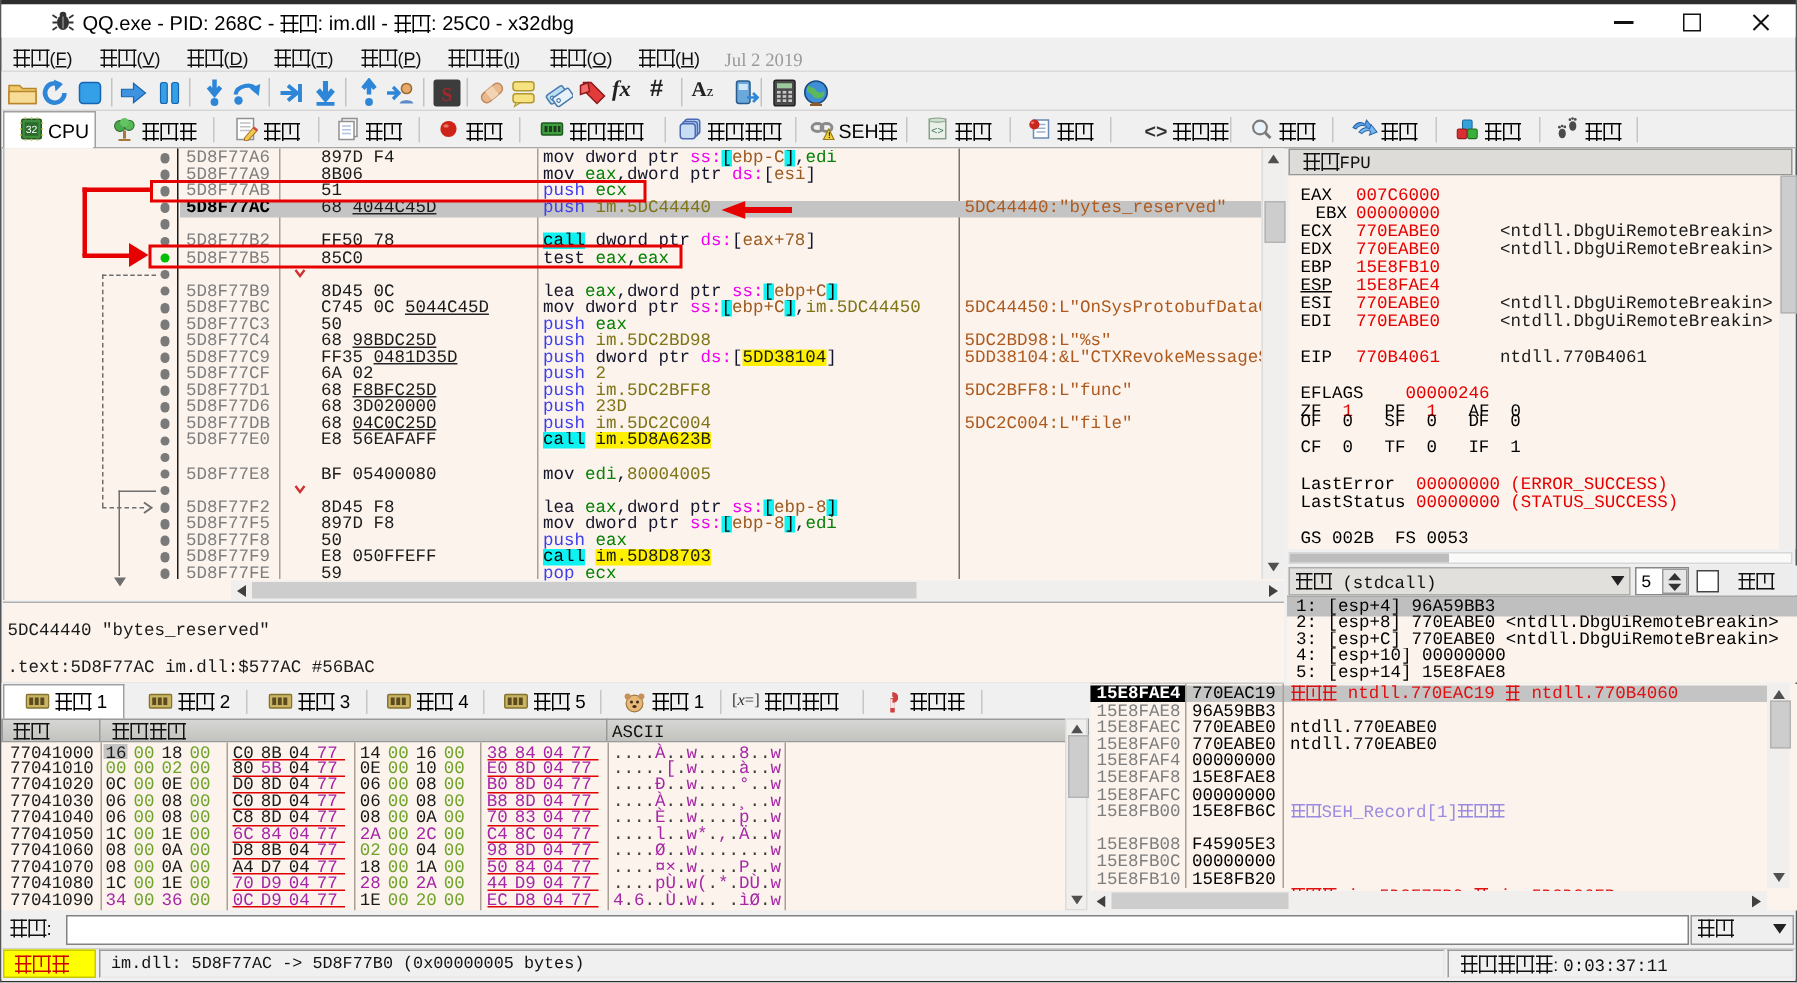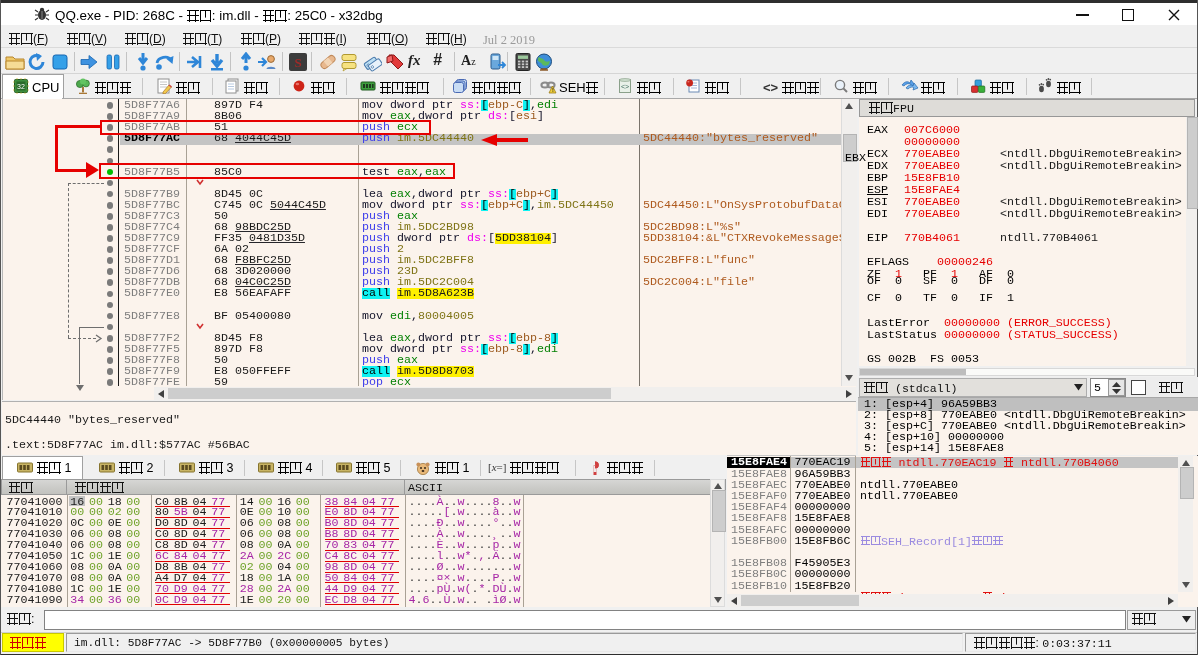--- a/index.html
+++ b/index.html
@@ -292,20 +292,21 @@
 <div class="a" style="left:118px;top:99px;width:1.4px;height:287px;background:#1A1A1A"></div>
 <div class="a" style="left:185.5px;top:99px;width:1.4px;height:287px;background:#A9A195"></div>
 <div class="a" style="left:358px;top:99px;width:1.4px;height:287px;background:#A9A195"></div>
 <div class="a" style="left:638.5px;top:99px;width:1.4px;height:287px;background:#7A746C"></div>
 <div class="a" style="left:2px;top:99px;width:1px;height:301px;background:#B8B8B8"></div>
 <div class="a" style="left:120px;top:133.5px;width:721px;height:11.3px;background:#C4C4C4"></div>
 <div class="row m" style="top:100.0px"><s class="a" style="left:124px;color:#7E7E7E">5D8F77A6</s><s class="a" style="left:214px;color:#1A1A1A">897D F4</s><s class="a" style="left:362px;color:#14142A"><s class="mK">mov dword ptr </s><s class="seg">ss:</s><s class="cyn">[</s><s class="memc">ebp-C</s><s class="cyn">]</s><s class="mK">,</s><s class="reg">edi</s></s></div>
 <div class="row m" style="top:111.1px"><s class="a" style="left:124px;color:#7E7E7E">5D8F77A9</s><s class="a" style="left:214px;color:#1A1A1A">8B06</s><s class="a" style="left:362px;color:#14142A"><s class="mK">mov </s><s class="reg">eax</s><s class="mK">,dword ptr </s><s class="seg">ds:</s><s class="mK">[</s><s class="memc">esi</s><s class="mK">]</s></s></div>
 <div class="row m" style="top:122.2px"><s class="a" style="left:124px;color:#7E7E7E">5D8F77AB</s><s class="a" style="left:214px;color:#1A1A1A">51</s><s class="a" style="left:362px;color:#14142A"><s class="mB">push </s><s class="reg">ecx</s></s></div>
 <div class="row m" style="top:133.2px"><s class="a" style="left:124px;color:#000;font-weight:bold">5D8F77AC</s><s class="a" style="left:214px;color:#1A1A1A">68 <s class="u">4044C45D</s></s><s class="a" style="left:362px;color:#14142A"><s class="mB">push </s><s class="adr">im.5DC44440</s></s><s class="a cmt" style="left:643px">5DC44440:"bytes_reserved"</s></div>
+<div class="row m" style="top:155.4px"><s class="a" style="left:124px;color:#7E7E7E">5D8F77B2</s><s class="a" style="left:214px;color:#1A1A1A">FF50 78</s><s class="a" style="left:362px;color:#14142A"><s class="mC">call</s><s class="mK"> dword ptr </s><s class="seg">ds:</s><s class="mK">[</s><s class="memc">eax+78</s><s class="mK">]</s></s></div>
 <div class="row m" style="top:166.5px"><s class="a" style="left:124px;color:#7E7E7E">5D8F77B5</s><s class="a" style="left:214px;color:#1A1A1A">85C0</s><s class="a" style="left:362px;color:#14142A"><s class="mK">test </s><s class="reg">eax</s><s class="mK">,</s><s class="reg">eax</s></s></div>
 <div class="row m" style="top:188.6px"><s class="a" style="left:124px;color:#7E7E7E">5D8F77B9</s><s class="a" style="left:214px;color:#1A1A1A">8D45 0C</s><s class="a" style="left:362px;color:#14142A"><s class="mK">lea </s><s class="reg">eax</s><s class="mK">,dword ptr </s><s class="seg">ss:</s><s class="cyn">[</s><s class="memc">ebp+C</s><s class="cyn">]</s></s></div>
 <div class="row m" style="top:199.7px"><s class="a" style="left:124px;color:#7E7E7E">5D8F77BC</s><s class="a" style="left:214px;color:#1A1A1A">C745 0C <s class="u">5044C45D</s></s><s class="a" style="left:362px;color:#14142A"><s class="mK">mov dword ptr </s><s class="seg">ss:</s><s class="cyn">[</s><s class="memc">ebp+C</s><s class="cyn">]</s><s class="mK">,</s><s class="adr">im.5DC44450</s></s><s class="a cmt" style="left:643px">5DC44450:L"OnSysProtobufDataCB"</s></div>
 <div class="row m" style="top:210.8px"><s class="a" style="left:124px;color:#7E7E7E">5D8F77C3</s><s class="a" style="left:214px;color:#1A1A1A">50</s><s class="a" style="left:362px;color:#14142A"><s class="mB">push </s><s class="reg">eax</s></s></div>
 <div class="row m" style="top:221.9px"><s class="a" style="left:124px;color:#7E7E7E">5D8F77C4</s><s class="a" style="left:214px;color:#1A1A1A">68 <s class="u">98BDC25D</s></s><s class="a" style="left:362px;color:#14142A"><s class="mB">push </s><s class="adr">im.5DC2BD98</s></s><s class="a cmt" style="left:643px">5DC2BD98:L"%s"</s></div>
 <div class="row m" style="top:233.0px"><s class="a" style="left:124px;color:#7E7E7E">5D8F77C9</s><s class="a" style="left:214px;color:#1A1A1A">FF35 <s class="u">0481D35D</s></s><s class="a" style="left:362px;color:#14142A"><s class="mB">push </s><s class="mK">dword ptr </s><s class="seg">ds:</s><s class="mK">[</s><s class="yl">5DD38104</s><s class="mK">]</s></s><s class="a cmt" style="left:643px">5DD38104:&amp;L"CTXRevokeMessageSes</s></div>
 <div class="row m" style="top:244.0px"><s class="a" style="left:124px;color:#7E7E7E">5D8F77CF</s><s class="a" style="left:214px;color:#1A1A1A">6A 02</s><s class="a" style="left:362px;color:#14142A"><s class="mB">push </s><s class="adr">2</s></s></div>
 <div class="row m" style="top:255.1px"><s class="a" style="left:124px;color:#7E7E7E">5D8F77D1</s><s class="a" style="left:214px;color:#1A1A1A">68 <s class="u">F8BFC25D</s></s><s class="a" style="left:362px;color:#14142A"><s class="mB">push </s><s class="adr">im.5DC2BFF8</s></s><s class="a cmt" style="left:643px">5DC2BFF8:L"func"</s></div>
 <div class="row m" style="top:266.2px"><s class="a" style="left:124px;color:#7E7E7E">5D8F77D6</s><s class="a" style="left:214px;color:#1A1A1A">68 3D020000</s><s class="a" style="left:362px;color:#14142A"><s class="mB">push </s><s class="adr">23D</s></s></div>
 <div class="row m" style="top:277.3px"><s class="a" style="left:124px;color:#7E7E7E">5D8F77DB</s><s class="a" style="left:214px;color:#1A1A1A">68 <s class="u">04C0C25D</s></s><s class="a" style="left:362px;color:#14142A"><s class="mB">push </s><s class="adr">im.5DC2C004</s></s><s class="a cmt" style="left:643px">5DC2C004:L"file"</s></div>
@@ -388,21 +389,21 @@
     </svg>
 <div class="a" style="left:168px;top:387.5px;width:443px;height:11.5px;background:#CDCDCD"></div>
 <div class="a" style="left:2px;top:401px;width:854px;height:53px;background:#FBF3EC;border-top:1px solid #B0B0B0;border-bottom:1px solid #C8C8C8"></div>
 <div class="a m2" style="left:5px;top:413px;color:#1A1A1A">5DC44440 "bytes_reserved"</div>
 <div class="a m2" style="left:5px;top:437.5px;color:#1A1A1A">.text:5D8F77AC im.dll:$577AC #56BAC</div>
 <div class="a" style="left:858px;top:99px;width:338px;height:297px;background:#F0F0F0"></div>
 <div class="a" style="left:859px;top:99px;width:336px;height:18px;background:#DEDCD8;border:1px solid #979797;box-sizing:border-box"></div>
 <div class="a" style="left:868px;top:101px;font-size:12.5px;color:#111"><i class="h"></i><i class="g"></i><span style="font-family:'Liberation Mono',monospace;font-size:11.6px">FPU</span></div>
 <div class="a" style="left:859px;top:117px;width:336px;height:249px;background:#FBF3EC"></div>
 <div class="a m" style="left:0;top:125.0px;width:1198px"><s class="a" style="left:867px;color:#000;">EAX</s><s class="a" style="left:904px;color:#E60000">007C6000</s></div>
-<div class="a m" style="left:0;top:137.0px;width:1198px"><s class="a" style="left:845px;color:#000;margin-top:16px;">EBX</s><s class="a" style="left:904px;color:#E60000">00000000</s></div>
+<div class="a m" style="left:0;top:137.0px;width:1198px"><s class="a" style="left:877px;color:#000;">EBX</s><s class="a" style="left:904px;color:#E60000">00000000</s></div>
 <div class="a m" style="left:0;top:149.1px;width:1198px"><s class="a" style="left:867px;color:#000;">ECX</s><s class="a" style="left:904px;color:#E60000">770EABE0</s><s class="a" style="left:1000px;color:#1A1A1A">&lt;ntdll.DbgUiRemoteBreakin&gt;</s></div>
 <div class="a m" style="left:0;top:161.1px;width:1198px"><s class="a" style="left:867px;color:#000;">EDX</s><s class="a" style="left:904px;color:#E60000">770EABE0</s><s class="a" style="left:1000px;color:#1A1A1A">&lt;ntdll.DbgUiRemoteBreakin&gt;</s></div>
 <div class="a m" style="left:0;top:173.1px;width:1198px"><s class="a" style="left:867px;color:#000;">EBP</s><s class="a" style="left:904px;color:#E60000">15E8FB10</s></div>
 <div class="a m" style="left:0;top:185.2px;width:1198px"><s class="a" style="left:867px;color:#000;text-decoration:underline;">ESP</s><s class="a" style="left:904px;color:#E60000">15E8FAE4</s></div>
 <div class="a m" style="left:0;top:197.2px;width:1198px"><s class="a" style="left:867px;color:#000;">ESI</s><s class="a" style="left:904px;color:#E60000">770EABE0</s><s class="a" style="left:1000px;color:#1A1A1A">&lt;ntdll.DbgUiRemoteBreakin&gt;</s></div>
 <div class="a m" style="left:0;top:209.2px;width:1198px"><s class="a" style="left:867px;color:#000;">EDI</s><s class="a" style="left:904px;color:#E60000">770EABE0</s><s class="a" style="left:1000px;color:#1A1A1A">&lt;ntdll.DbgUiRemoteBreakin&gt;</s></div>
 <div class="a m" style="left:0;top:233.3px;width:1198px"><s class="a" style="left:867px;color:#000;">EIP</s><s class="a" style="left:904px;color:#E60000">770B4061</s><s class="a" style="left:1000px;color:#1A1A1A">ntdll.770B4061</s></div>
 <div class="a m" style="left:867px;top:257.3px"><s style="color:#000">EFLAGS    </s><s style="color:#E60000">00000246</s></div>
 <div class="a m" style="left:867px;top:269.4px"><s style="color:#000">ZF  </s><s style="color:#E60000">1</s><s style="color:#000">   PF  </s><s style="color:#E60000">1</s><s style="color:#000">   AF  0</s></div>
 <div class="a m" style="left:867px;top:276px"><s style="color:#000">OF  0   SF  0   DF  0</s></div>

